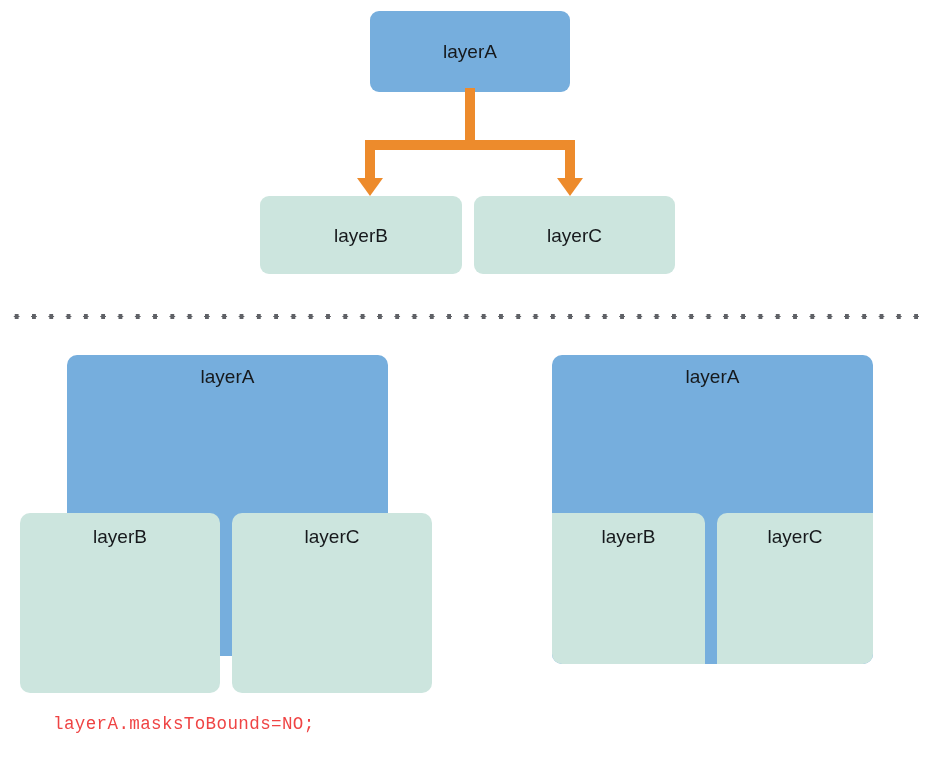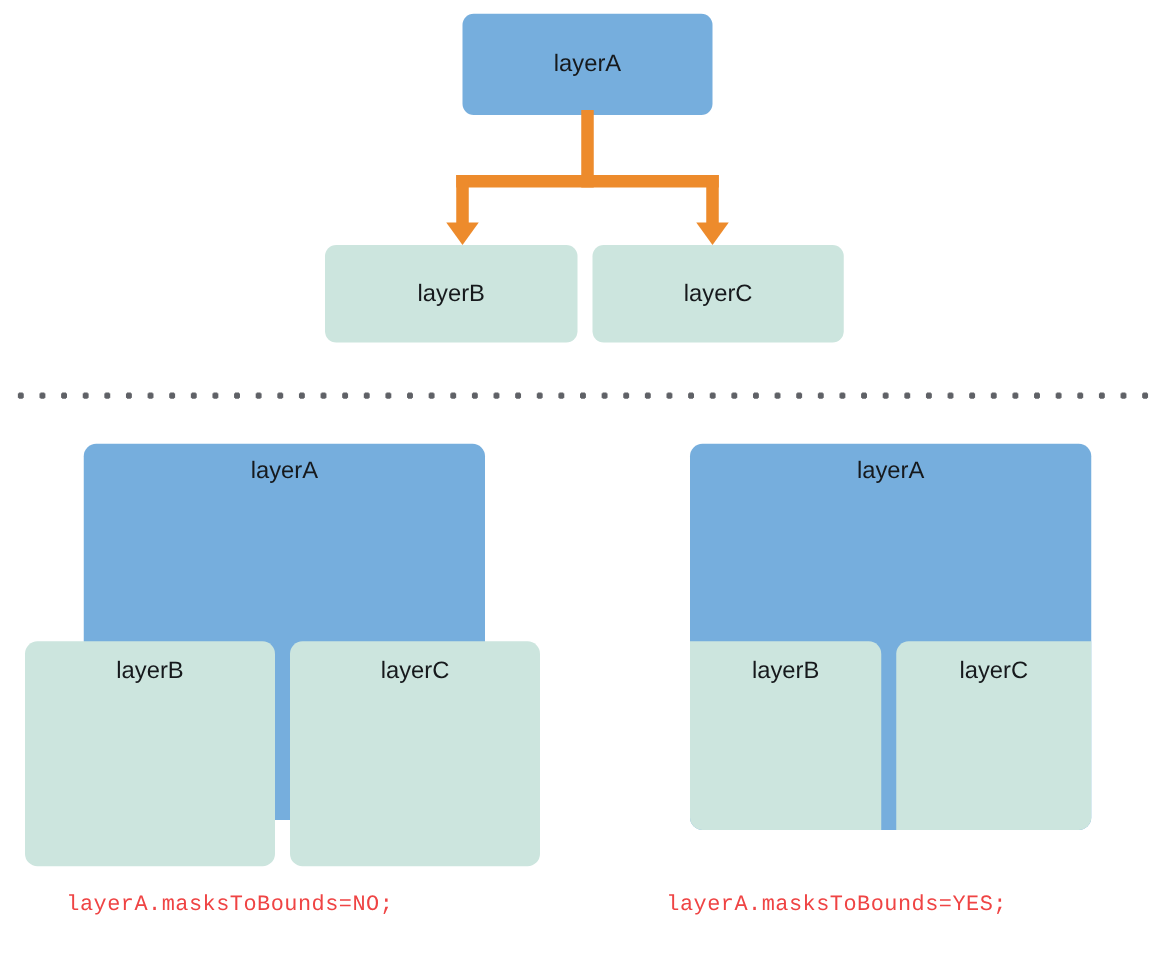--- a/index.html
+++ b/index.html
@@ -208,15 +208,14 @@
 
     <div id="yes-layerB">
       <span class="box-label inner-label">layerB</span>
     </div>
 
     <div id="yes-layerC">
       <span class="box-label inner-label">layerC</span>
     </div>
   </div>
 
-  <div class="caption" id="caption-yes">layerA.masksToBounds=YES;</div>
 
 </div>
 
 </body></html>

